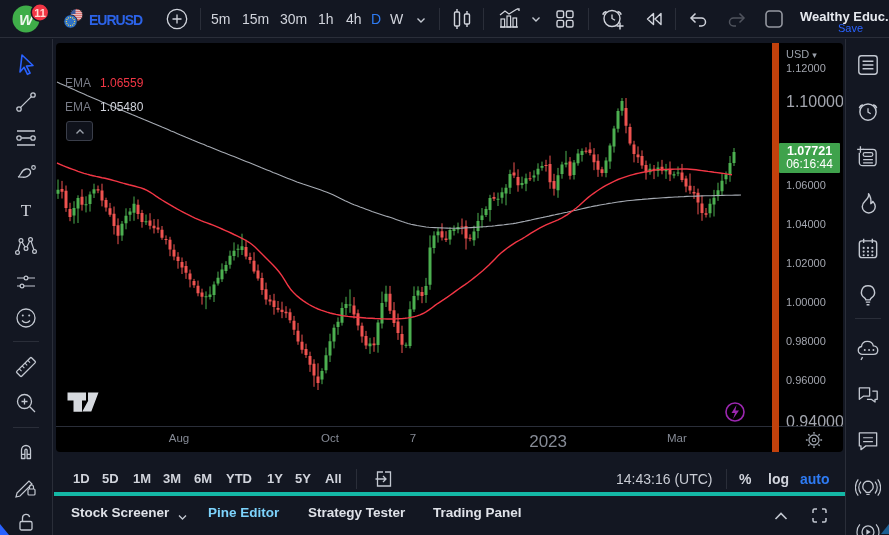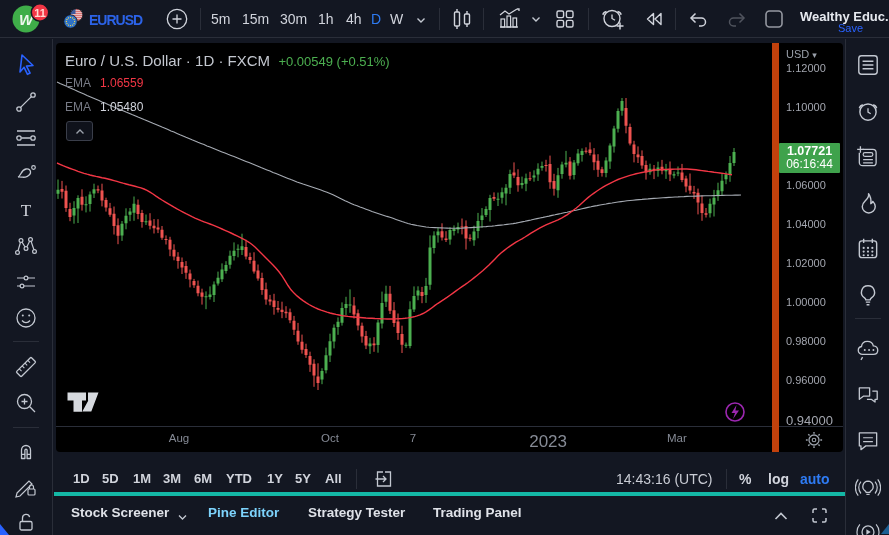--- a/index.html
+++ b/index.html
@@ -261,41 +261,40 @@
 <polyline points="57.0,163.0 60.0,164.3 63.0,165.6 66.0,166.8 69.0,168.0 72.0,169.1 75.0,170.2 78.0,171.3 81.0,172.3 84.0,173.3 87.0,174.2 90.0,175.0 93.0,175.7 96.0,176.4 99.0,177.0 102.0,177.7 105.0,178.3 108.0,179.0 111.0,179.8 114.0,180.6 117.0,181.4 120.0,182.3 123.0,183.2 126.0,184.0 129.0,184.8 132.0,185.5 135.0,186.3 138.0,187.1 141.0,187.9 144.0,189.0 147.0,190.4 150.0,192.1 153.0,194.0 156.0,196.1 159.0,198.1 162.0,200.0 165.0,201.8 168.0,203.6 171.0,205.4 174.0,207.2 177.0,208.9 180.0,210.5 183.0,212.1 186.0,213.7 189.0,215.2 192.0,216.7 195.0,218.1 198.0,219.4 201.0,220.7 204.0,221.8 207.0,222.9 210.0,224.0 213.0,225.2 216.0,226.4 219.0,227.7 222.0,229.0 225.0,230.3 228.0,231.6 231.0,233.0 234.0,234.5 237.0,235.9 240.0,237.3 243.0,238.9 246.0,240.5 249.0,242.3 252.0,244.5 255.0,247.0 258.0,249.9 261.0,252.9 264.0,256.0 267.0,259.0 270.0,262.0 273.0,265.0 276.0,268.3 279.0,271.8 282.0,275.8 285.0,280.6 288.0,285.5 291.0,289.8 294.0,293.1 297.0,295.9 300.0,298.4 303.0,300.6 306.0,302.6 309.0,304.5 312.0,306.2 315.0,307.7 318.0,309.0 321.0,310.2 324.0,311.2 327.0,312.2 330.0,313.0 333.0,313.7 336.0,314.4 339.0,315.0 342.0,315.6 345.0,316.0 348.0,316.4 351.0,316.7 354.0,317.0 357.0,317.3 360.0,317.5 363.0,317.7 366.0,318.0 369.0,318.2 372.0,318.3 375.0,318.5 378.0,318.6 381.0,318.8 384.0,318.9 387.0,319.0 390.0,319.0 393.0,319.0 396.0,318.9 399.0,318.7 402.0,318.6 405.0,318.3 408.0,317.9 411.0,317.4 414.0,316.8 417.0,315.9 420.0,314.8 423.0,313.5 426.0,311.9 429.0,309.9 432.0,307.7 435.0,305.4 438.0,303.3 441.0,301.3 444.0,299.4 447.0,297.4 450.0,295.3 453.0,293.1 456.0,290.9 459.0,288.7 462.0,286.6 465.0,284.6 468.0,282.5 471.0,280.2 474.0,277.9 477.0,275.5 480.0,273.0 483.0,270.5 486.0,267.8 489.0,265.1 492.0,262.0 495.0,258.9 498.0,255.8 501.0,253.0 504.0,250.6 507.0,248.3 510.0,246.2 513.0,244.2 516.0,242.2 519.0,240.5 522.0,238.8 525.0,237.0 528.0,235.1 531.0,233.2 534.0,231.3 537.0,229.6 540.0,227.9 543.0,226.4 546.0,224.9 549.0,223.6 552.0,222.3 555.0,221.2 558.0,219.9 561.0,218.5 564.0,216.7 567.0,214.8 570.0,212.7 573.0,210.5 576.0,208.2 579.0,205.7 582.0,203.0 585.0,200.2 588.0,197.6 591.0,195.3 594.0,193.1 597.0,191.0 600.0,189.0 603.0,187.1 606.0,185.4 609.0,183.8 612.0,182.3 615.0,180.9 618.0,179.5 621.0,178.4 624.0,177.3 627.0,176.3 630.0,175.4 633.0,174.6 636.0,173.8 639.0,173.1 642.0,172.5 645.0,171.9 648.0,171.3 651.0,170.8 654.0,170.3 657.0,169.9 660.0,169.6 663.0,169.5 666.0,169.4 669.0,169.3 672.0,169.2 675.0,169.1 678.0,169.1 681.0,169.0 684.0,169.0 687.0,169.0 690.0,169.2 693.0,169.5 696.0,169.8 699.0,170.2 702.0,170.6 705.0,171.0 708.0,171.4 711.0,171.7 714.0,172.2 717.0,172.6 720.0,173.0 723.0,173.4 726.0,173.9 729.0,174.4 732.0,174.8" fill="none" stroke="#f23645" stroke-width="1.4"></polyline>
 <g fill="#d6d9de">
           <path d="M67.5 392.5h18.5v8h-4v11.3h-8.5v-11.3h-6z"></path>
           <path d="M88 392.5h10.5l-7.2 19h-9l6-11h-0.3z"></path>
         </g>
 <g>
           <circle cx="735" cy="412" r="9" fill="none" stroke="#9c27b0" stroke-width="1.6"></circle>
           <path d="M736.5 405l-5 8h3.5l-2 6 6-8.5h-3.6z" fill="#9c27b0"></path>
         </g>
 </svg>
-      <div style="position:absolute;left:9px;top:9px;font-size:15px;color:#c4c8d0;white-space:nowrap"><span style="color:#c4c8d0">Euro / U.S. Dollar · 1D · FXCM</span>&nbsp;&nbsp;<span style="font-size:13px;color:#4caf50">+0.00549 (+0.51%)</span></div>
 <div style="position:absolute;left:9px;top:33px;font-size:12px;color:#787b86">EMA</div>
 <div style="position:absolute;left:44px;top:33px;font-size:12px;color:#f23645">1.06559</div>
 <div style="position:absolute;left:9px;top:57px;font-size:12px;color:#787b86">EMA</div>
 <div style="position:absolute;left:44px;top:57px;font-size:12px;color:#d1d4dc">1.05480</div>
 <div style="position:absolute;left:10px;top:78px;width:27px;height:20px;border:1px solid #3a3e4a;border-radius:3px;background:#131722cc;text-align:center">
 <svg width="12" height="12" viewBox="0 0 12 12" style="margin-top:4px">
           <path d="M2.5 7.5L6 4l3.5 3.5" fill="none" stroke="#9aa0aa" stroke-width="1.4"></path>
         </svg></div>
     </div>
   <div style="position:absolute;left:716px;top:0;width:71px;height:409px;border-left:7px solid #c2410c">
     <div style="position:absolute;left:7px;top:5px;font-size:11px;color:#9aa0aa">USD <span style="font-size:9px">▾</span></div>
     <div style="position:absolute;left:7px;top:19px;font-size:11px;color:#a3a6af">1.12000</div>
-<div style="position:absolute;left:7px;top:58px;font-size:11px;color:#a3a6af">1.10000</div>
+<div style="position:absolute;left:7px;top:50px;font-size:16px;color:#a3a6af">1.10000</div>
 <div style="position:absolute;left:7px;top:136px;font-size:11px;color:#a3a6af">1.06000</div>
 <div style="position:absolute;left:7px;top:175px;font-size:11px;color:#a3a6af">1.04000</div>
 <div style="position:absolute;left:7px;top:214px;font-size:11px;color:#a3a6af">1.02000</div>
 <div style="position:absolute;left:7px;top:253px;font-size:11px;color:#a3a6af">1.00000</div>
 <div style="position:absolute;left:7px;top:292px;font-size:11px;color:#a3a6af">0.98000</div>
 <div style="position:absolute;left:7px;top:331px;font-size:11px;color:#a3a6af">0.96000</div>
-<div style="position:absolute;left:7px;top:370px;font-size:13px;color:#a3a6af">0.94000</div>
+<div style="position:absolute;left:7px;top:370px;font-size:16px;color:#a3a6af">0.94000</div>
 <div style="position:absolute;left:0px;top:100px;width:61px;height:30px;background:#3fa24c;color:#fff;text-align:center;border-radius:1px">
 <div style="font-size:12.5px;font-weight:bold;margin-top:1px">1.07721</div>
 <div style="font-size:12px;margin-top:-1px">06:16:44</div>
       </div>
     <div style="position:absolute;left:0;top:383px;width:71px;height:26px;border-top:1px solid #2a2e39">
       <div style="position:absolute;left:26px;top:4px"><svg width="18" height="18" viewBox="0 0 18 18" style="">
             <circle cx="9" cy="9" r="5" fill="none" stroke="#9aa0aa" stroke-width="1.3"></circle>
             <circle cx="9" cy="9" r="1.8" fill="none" stroke="#9aa0aa" stroke-width="1.1"></circle>
             <path d="M9 9m6.30 0.00l1.80 0.00" stroke="#9aa0aa" stroke-width="1.4"></path>
             <path d="M9 9m4.45 4.45l1.27 1.27" stroke="#9aa0aa" stroke-width="1.4"></path>

